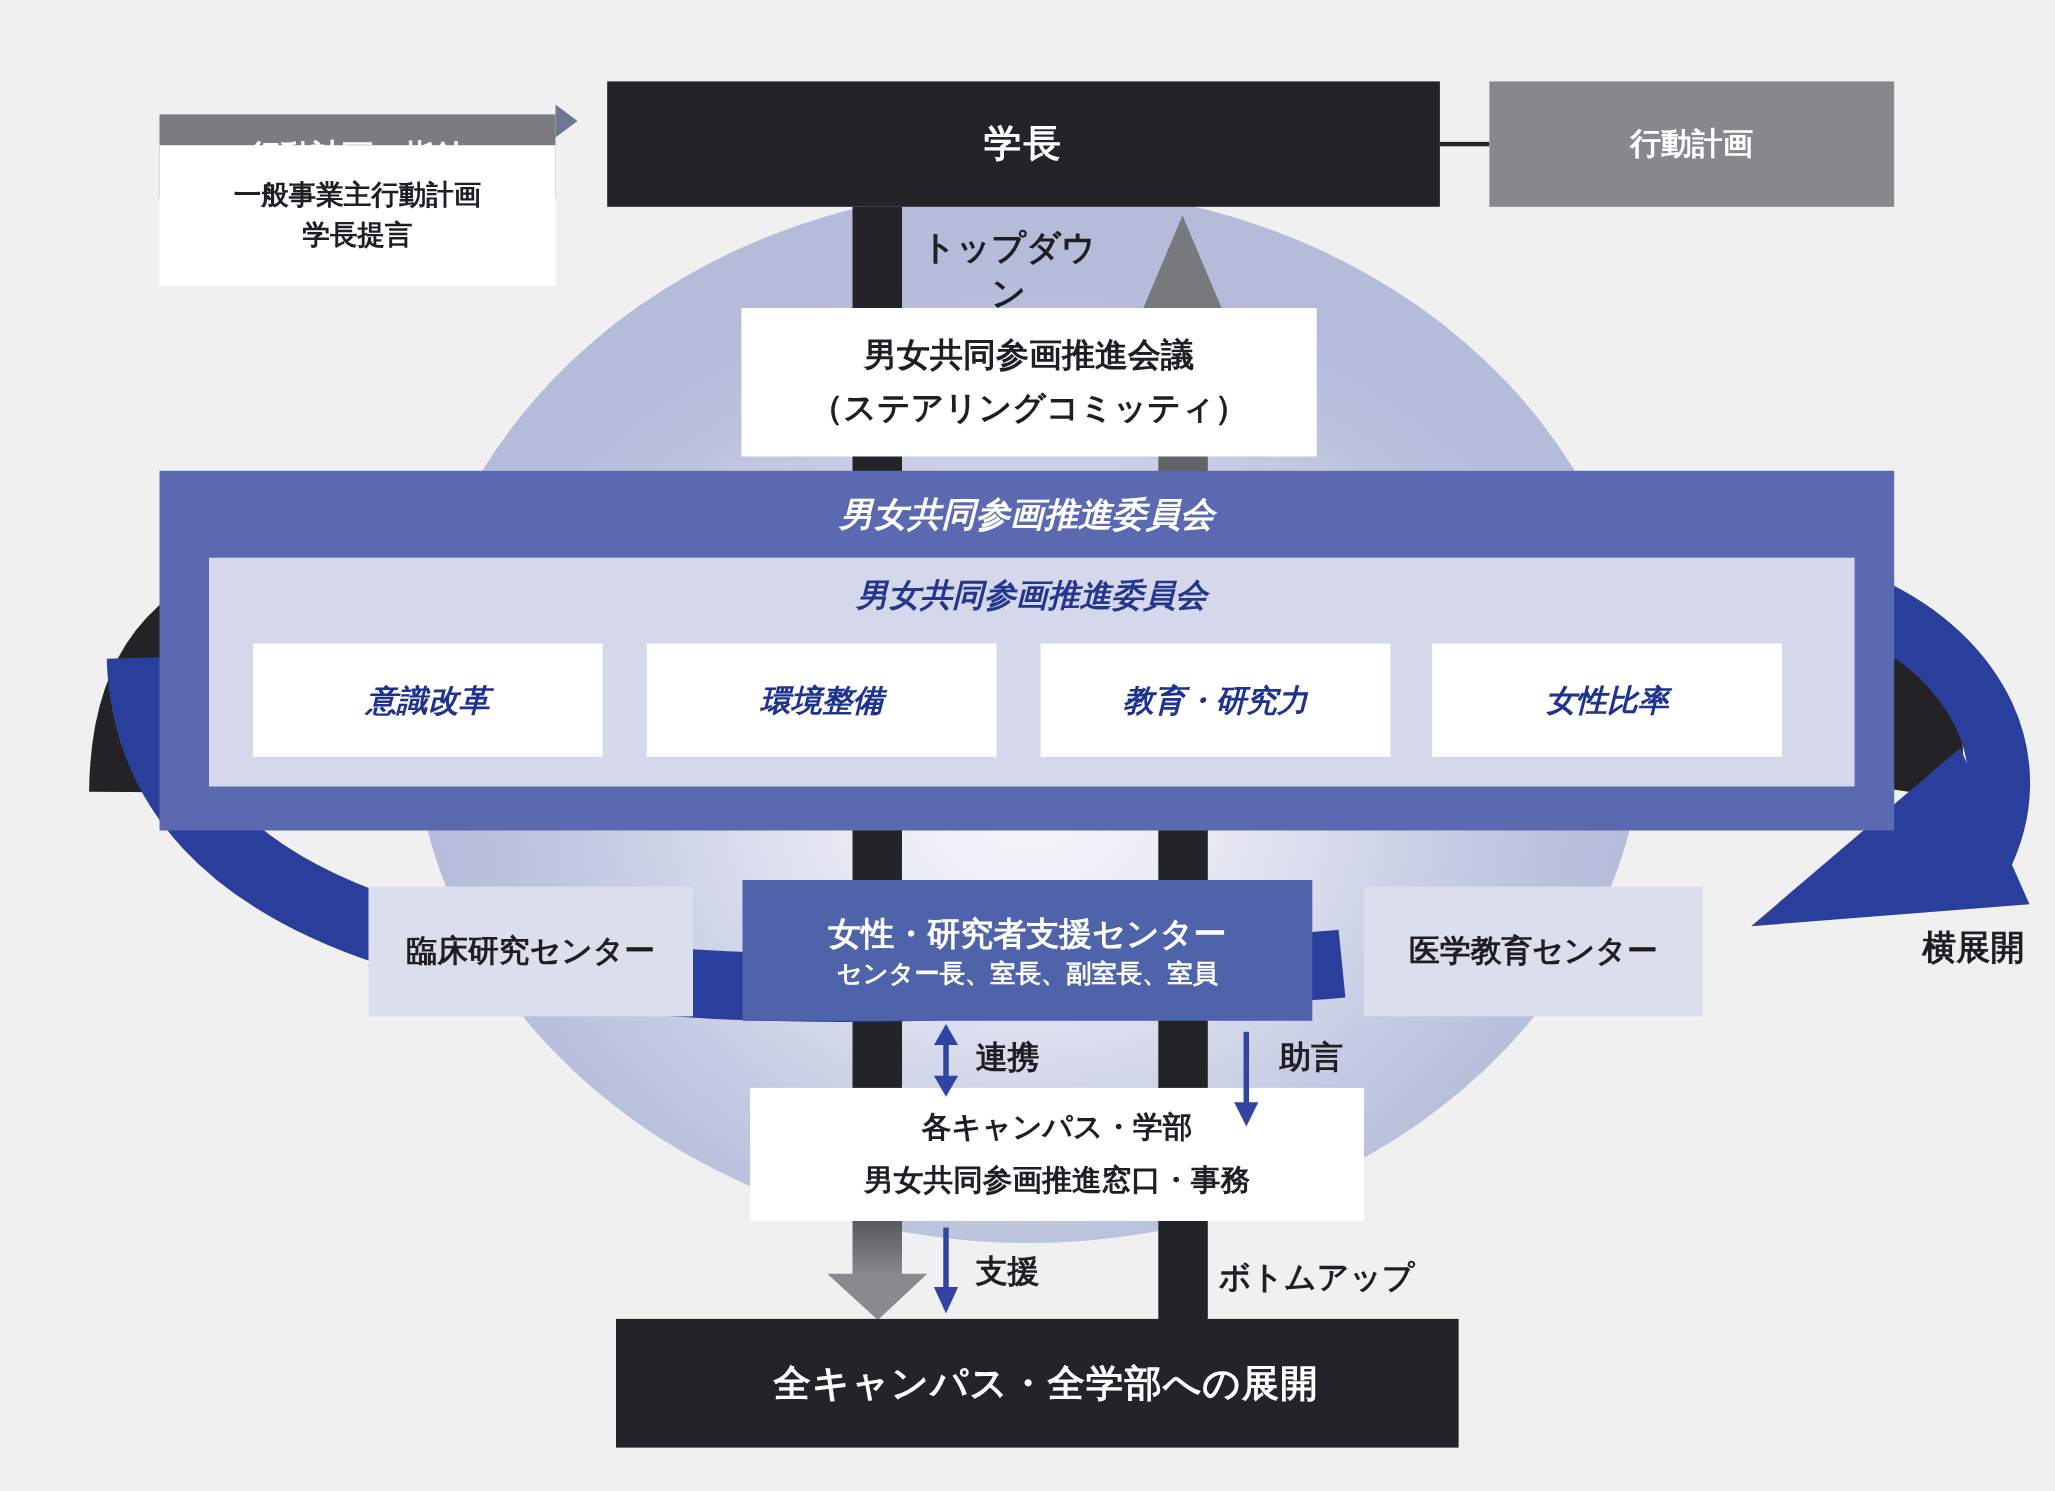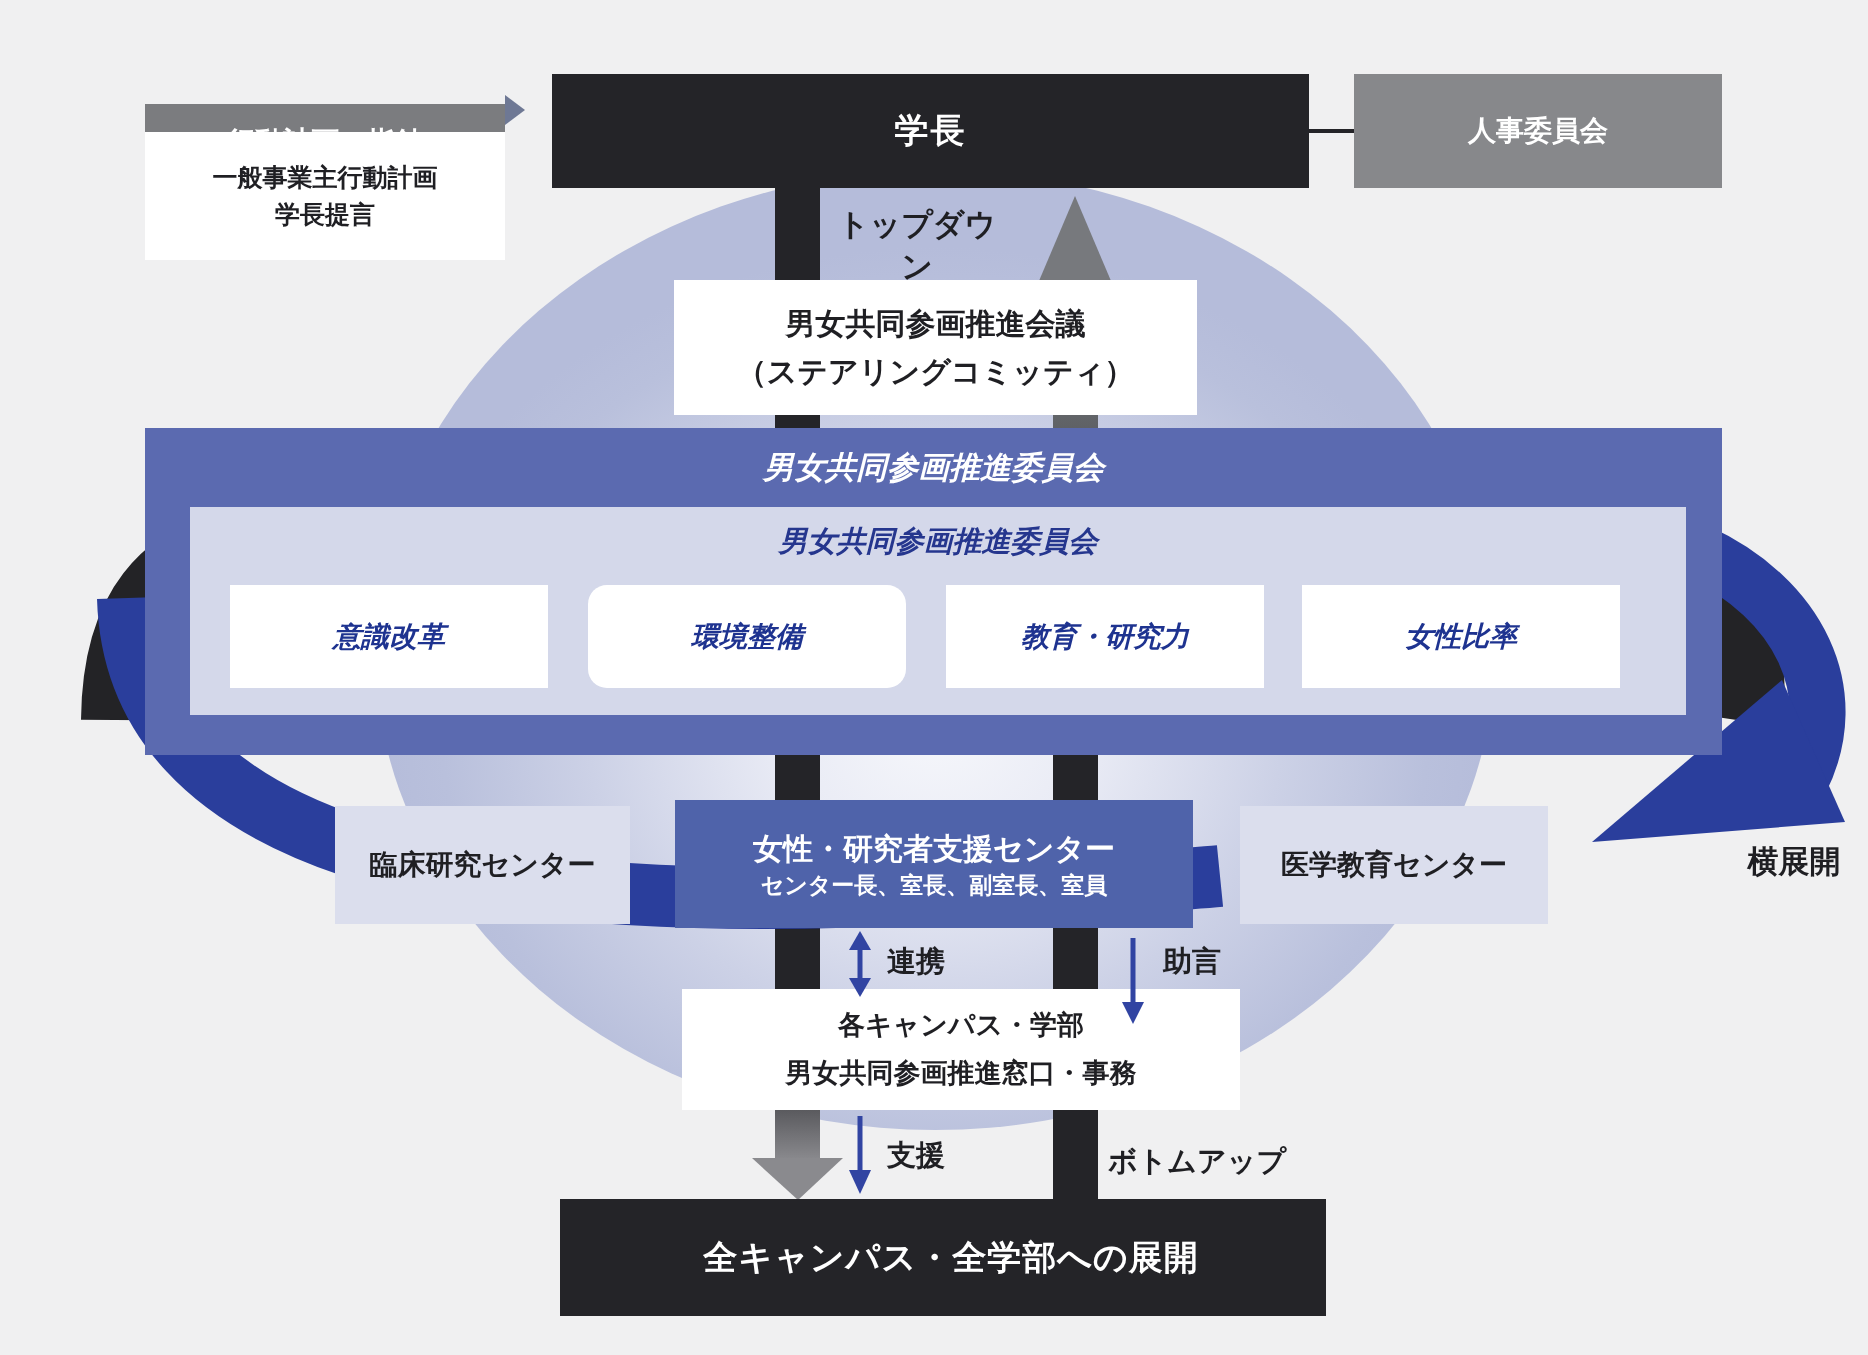--- a/index.html
+++ b/index.html
@@ -29,21 +29,21 @@
   .graybody{left:145px;top:132px;width:360px;height:128px;background:#ffffff;font-size:25px;line-height:1.5;}
   .president{left:552px;top:74px;width:757px;height:114px;background:#242428;color:#fff;font-size:34px;letter-spacing:2px;}
   .connector{left:1309px;top:129px;width:45px;height:4px;background:#242428;}
   .hr{left:1354px;top:74px;width:368px;height:114px;background:#87888b;color:#fff;font-size:28px;}
   .steering{left:674px;top:280px;width:523px;height:135px;background:#ffffff;font-size:30px;line-height:1.6;}
   .band{left:145px;top:428px;width:1577px;height:327px;background:#5b6ab0;}
   .band-title{position:absolute;left:0;top:0;width:100%;height:79px;display:flex;align-items:center;justify-content:center;color:#fff;font-size:31px;}
   .inner{position:absolute;left:45px;top:79px;width:1496px;height:208px;background:#d4d8ea;}
   .wg-title{position:absolute;left:0;top:10px;width:100%;height:50px;display:flex;align-items:center;justify-content:center;color:#25368e;font-size:29px;}
   .wgbox{position:absolute;top:78px;width:318px;height:103px;background:#fff;color:#1e3390;font-size:28px;display:flex;align-items:center;justify-content:center;}
-  .wg0{left:40px;} .wg1{left:398px;border-radius:19px;} .wg2{left:756px;} .wg3{left:1112px;}
+  .wg0{left:40px;} .wg1{left:398px;} .wg2{left:756px;} .wg3{left:1112px;}
   .clinical{left:335px;top:806px;width:295px;height:118px;background:#dbdeed;font-size:28px;}
   .support{left:675px;top:800px;width:518px;height:128px;background:#4f63aa;color:#fff;flex-direction:column;}
   .support .t1{font-size:30px;margin-top:2px;}
   .support .t2{font-size:23px;margin-top:0;}
   .medical{left:1240px;top:806px;width:308px;height:118px;background:#dbdeed;font-size:28px;}
   .campus{left:682px;top:989px;width:558px;height:121px;background:#ffffff;font-size:27px;line-height:1.75;justify-content:center;}
   .deployment{left:560px;top:1199px;width:750px;height:117px;background:#242428;color:#fff;font-size:34px;letter-spacing:1px;padding-left:16px;}
   
   .lbl{z-index:8;color:#1f1f23;}
   .topdown{left:828px;top:224px;width:178px;height:44px;font-size:31px;}
@@ -106,21 +106,21 @@
   <div class="abs tri-right z7"></div>
   <div class="abs flexc graybody z7">
     <div>
       <div>一般事業主行動計画</div>
       <div>学長提言</div>
     </div>
   </div>
 
   <div class="abs flexc president z7">学長</div>
   <div class="abs connector z7"></div>
-  <div class="abs flexc hr z7">人事委員会</div>
+  <div class="abs flexc hr z7">行動計画</div>
 
   <div class="abs flexc steering z7">
     <div>
       <div>男女共同参画推進会議</div>
       <div>（ステアリングコミッティ）</div>
     </div>
   </div>
 
   <div class="abs flexc clinical z7">臨床研究センター</div>
   <div class="abs flexc support z7">

